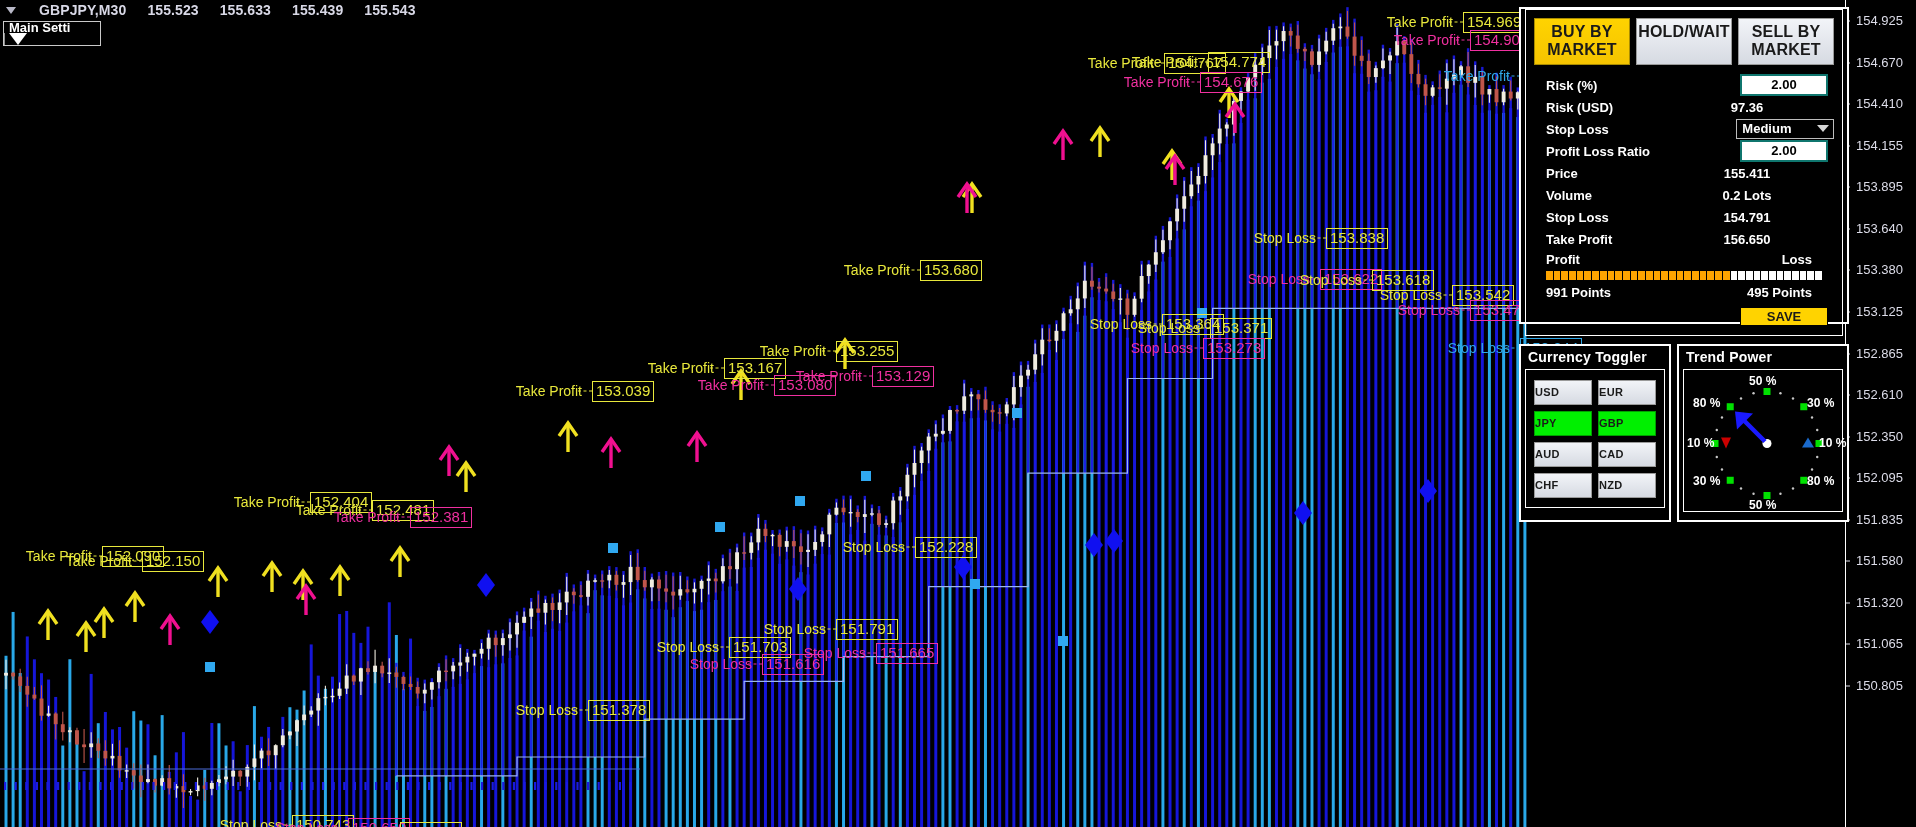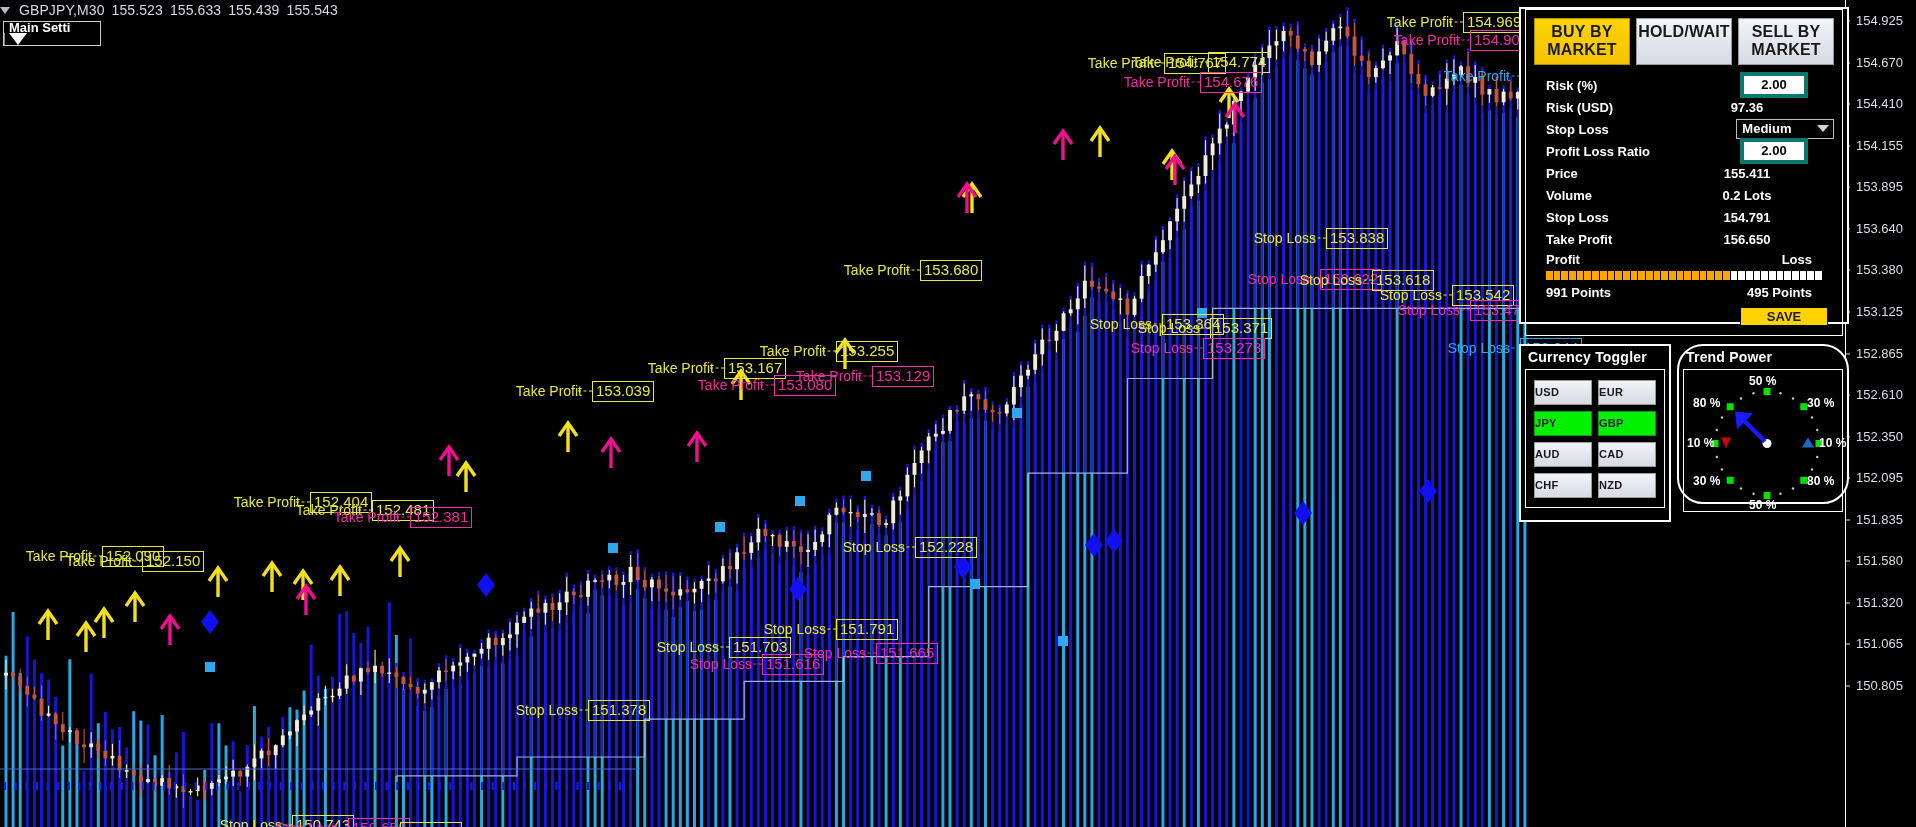--- a/index.html
+++ b/index.html
@@ -11,23 +11,23 @@
   }
   #app { position: relative; width: 1916px; height: 827px; background: #000; }
 
   
   #chart-area { position: absolute; left: 0; top: 0; width: 1845px; height: 827px; overflow: hidden; }
   #chart-svg { position: absolute; left: 0; top: 0; }
 
   
   #symbol-bar {
     position: absolute; left: 0; top: 0; height: 20px;
-    display: flex; align-items: center; gap: 7px;
-    color: #d8d8e6; font-size: 14px;
-    letter-spacing: .1px; z-index: 30; white-space: nowrap;
+    display: flex; align-items: center; gap: 21px;
+    padding-left: 6px; color: #d8d8e6; font-size: 14px;
+    letter-spacing: .1px; z-index: 30; white-space: nowrap; font-weight: bold;
   }
   #symbol-bar .caret {
     width: 0; height: 0; border-left: 5px solid transparent;
     border-right: 5px solid transparent; border-top: 7px solid #b9b9c8;
     margin-right: 2px;
   }
   #symbol-bar .quote { }
 
   
   #main-settings {
@@ -90,22 +90,22 @@
   .psc-btn {
     flex: 1; text-align: center; font-size: 16px; font-weight: bold;
     padding: 4px 0 5px 0; color: #1a1a1a; border: 1px solid #9a9a9a;
     background: linear-gradient(#f2f4f8,#d6dae2); letter-spacing: .2px;
   }
   .psc-btn.active { background: linear-gradient(#ffd300,#f5c400); border-color: #a98c00; }
   .psc-row { display: flex; align-items: center; height: 22px; }
   .psc-key { width: 150px; color: #ffffff; font-size: 13px; font-weight: bold; padding-left: 12px; }
   .psc-val { flex: 1; color: #ffffff; font-size: 13px; font-weight: bold; text-align: center; padding-right: 24px; }
   .psc-input {
-    width: 68px; margin: 0 auto 0 56px; background: #ffffff; color: #000;
-    border: 4px solid #0f766e; font-size: 13px; font-weight: bold;
+    width: 88px; margin: 0 auto 0 56px; background: #ffffff; color: #000;
+    border: 2px solid #0f766e; font-size: 13px; font-weight: bold;
     text-align: center; padding: 1px 0 2px 0;
   }
   .psc-select {
     width: 100px; margin-left: 56px; background: #000; color: #ffffff;
     border: 1px solid #bdbdbd; font-size: 13px; font-weight: bold;
     padding: 1px 4px 2px 5px; display: flex; align-items: center; justify-content: space-between;
   }
   .psc-select i { width: 0; height: 0; border-left: 6px solid transparent; border-right: 6px solid transparent; border-top: 7px solid #d6d6d6; }
   .psc-pl { display: flex; justify-content: space-between; padding: 2px 22px 0 12px; }
   .psc-pl span { color: #fff; font-size: 13px; font-weight: bold; }
@@ -122,21 +122,21 @@
   #ctog { left: 1519px; top: 344px; width: 152px; height: 178px; }
   .ct-grid { display: grid; grid-template-columns: 1fr 1fr; gap: 6px 6px; padding: 3px 2px 2px 2px; }
   .ct-btn {
     text-align: left; font-size: 11px; font-weight: bold; color: #1a1a1a;
     padding: 5px 0 6px 0; border: 1px solid #9a9a9a;
     background: linear-gradient(#f2f4f8,#d6dae2); letter-spacing: .3px;
   }
   .ct-btn.on { background: #00f000; border-color: #00a000; }
 
   
-  #tpow { left: 1677px; top: 344px; width: 172px; height: 160px; border-radius: 26px; }
+  #tpow { left: 1677px; top: 344px; width: 172px; height: 178px; }
   #tpow .panel-body { padding: 0; height: 143px; position: relative; }
 
   .tp-pct { position: absolute; color: #ffffff; font-size: 12px; font-weight: bold; white-space: nowrap; }
 </style>
 </head>
 <body>
 <div id="app">
 
 <div id="chart-area">
   <svg id="chart-svg" width="1845" height="827">

